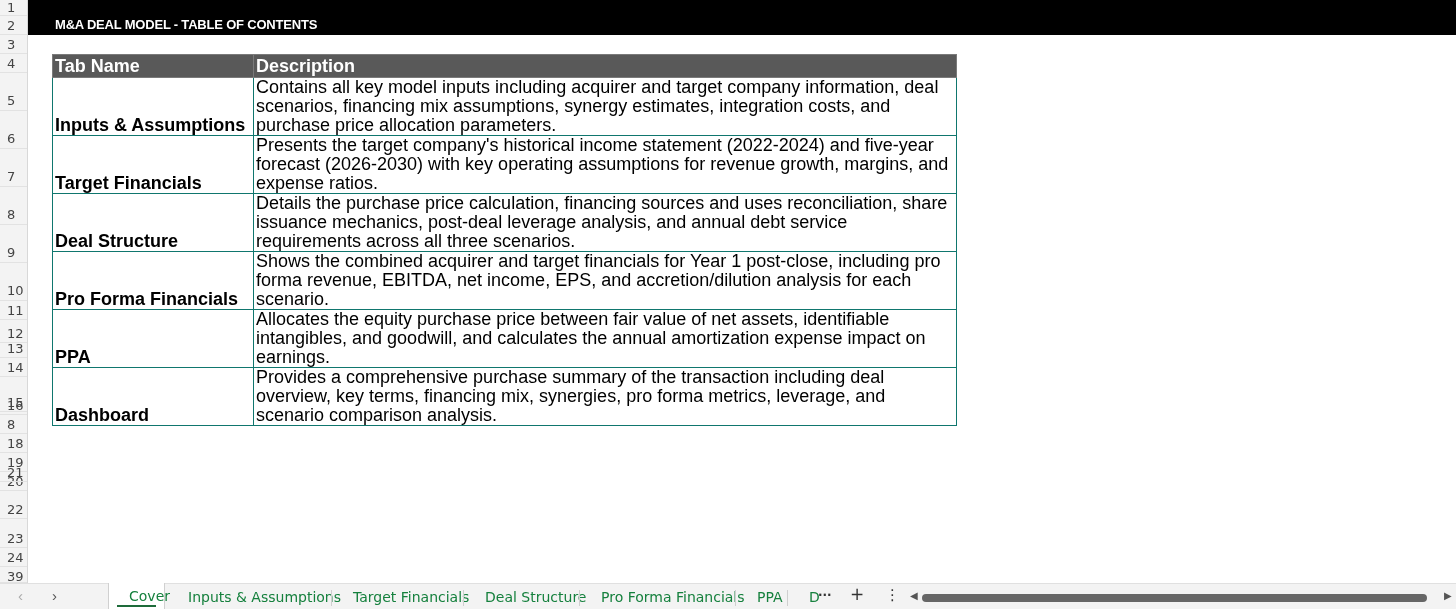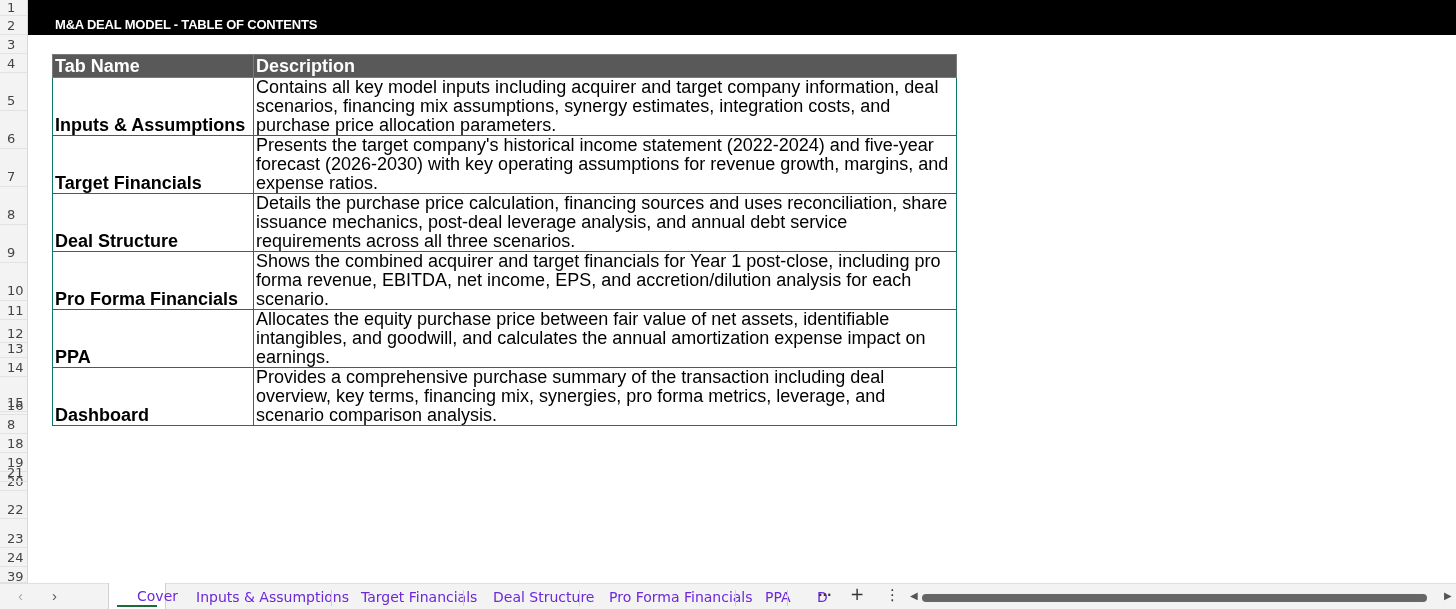--- a/index.html
+++ b/index.html
@@ -12,22 +12,22 @@
   .banner-title { position:absolute; left:55px; top:17px; color:#fff; font-weight:bold; font-size:13px;
                   letter-spacing:-0.2px; font-family:"Liberation Sans", sans-serif; }
   table.toc { position:absolute; left:52px; top:54px; border-collapse:collapse; font-size:18px; color:#000; }
   table.toc th { background:#595959; color:#fff; text-align:left; font-weight:bold; height:19px; padding:1px 2px 0 2px;
                  border:1px solid #7a7a7a; vertical-align:bottom; }
   table.toc td { border:1px solid #0f766e; padding:0 2px; height:37px; line-height:19px; }
   td.name { width:196px; font-weight:bold; vertical-align:bottom; padding-bottom:0; }
   td.desc { width:698px; vertical-align:top; }
   .tabbar { position:absolute; left:0; top:583px; width:1456px; height:26px; background:#f3f3f3; border-top:1px solid #e0e0e0; }
   .navbtn { position:absolute; top:3px; font-size:15px; color:#555; }
-  .tab { position:absolute; top:0; height:26px; line-height:26px; font-size:14px; color:#6d28d9;
-         font-family:"DejaVu Sans", sans-serif; padding:0 28px; box-sizing:border-box; }
+  .tab { position:absolute; top:0; height:26px; line-height:26px; font-size:14px; color:#15803d;
+         font-family:"DejaVu Sans", sans-serif; padding:0 20px; box-sizing:border-box; }
   .tab.active { background:#ffffff; border-left:1px solid #d0d0d0; border-right:1px solid #d0d0d0; top:-1px; height:27px; }
   .tab.active .ul { position:absolute; left:8px; right:8px; bottom:3px; height:2px; background:#1e6b3a; }
   .sep { position:absolute; top:6px; width:1px; height:16px; background:#cfcfcf; }
   .ctl { position:absolute; top:2px; font-size:15px; color:#333; font-family:"DejaVu Sans", sans-serif; }
   .scroll-track { position:absolute; left:922px; top:10px; width:505px; height:8px; }
   .scroll-thumb { position:absolute; left:0; top:0; width:505px; height:8px; background:#666; border-radius:4px; }
   .arr { position:absolute; top:6px; font-size:10px; color:#555; }
 </style>
 </head>
 <body>

